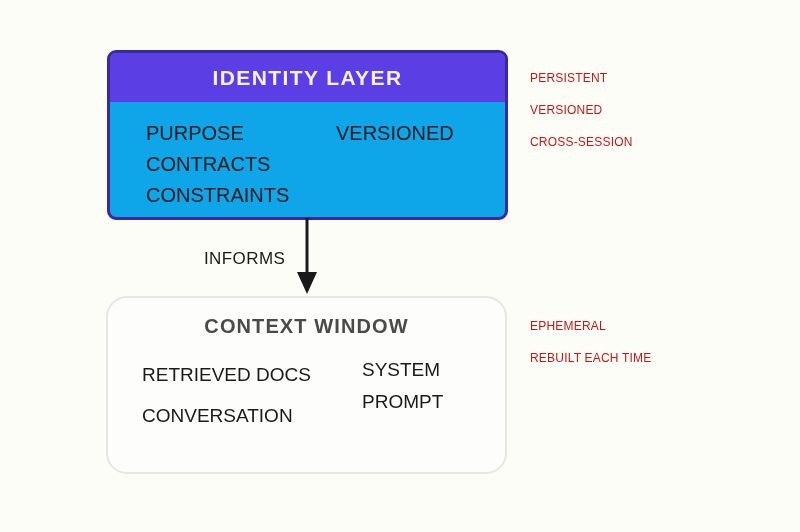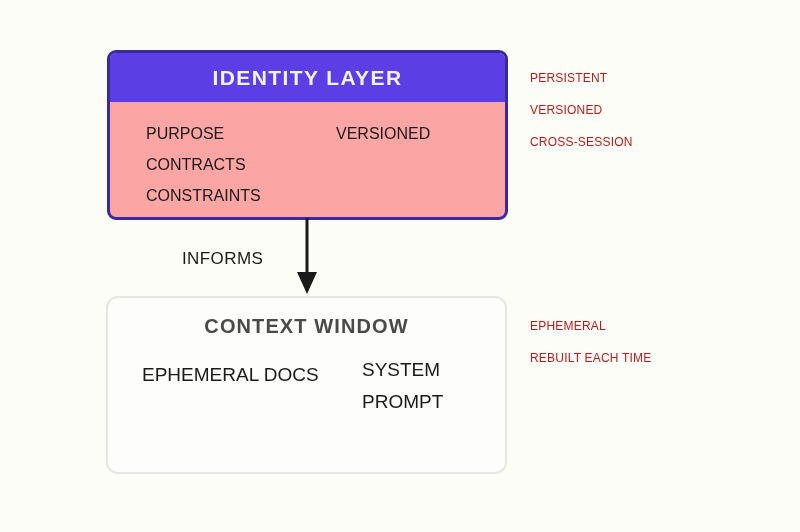--- a/index.html
+++ b/index.html
@@ -23,21 +23,21 @@
   
   .identity-box {
     position: absolute;
     left: 107px;
     top: 50px;
     width: 401px;
     height: 170px;
     box-sizing: border-box;
     border: 3px solid #3a2a9e;
     border-radius: 9px;
-    background: #fca5a5;
+    background: #0ea5e9;
     overflow: hidden;
   }
   .identity-header {
     height: 49px;
     background: #5b3fe4;
     display: flex;
     align-items: center;
     justify-content: center;
   }
   .identity-header-title {
@@ -50,53 +50,53 @@
     position: relative;
     height: calc(100% - 49px);
   }
   .identity-col {
     position: absolute;
     top: 16px;
   }
   .identity-col-left  { left: 36px; }
   .identity-col-right { left: 226px; }
   .identity-item {
-    font-size: 16px;
+    font-size: 20px;
     color: #1a1a1a;
     line-height: 31px;
     white-space: nowrap;
   }
 
   
   .arrow-svg {
     position: absolute;
     left: 290px;
     top: 218px;
     width: 36px;
     height: 78px;
   }
   .informs-label {
     position: absolute;
-    left: 182px;
+    left: 204px;
     top: 249px;
     font-size: 17px;
     color: #1a1a1a;
     letter-spacing: 0.4px;
   }
 
   
   .context-box {
     position: absolute;
     left: 106px;
     top: 296px;
     width: 401px;
     height: 178px;
     box-sizing: border-box;
     border: 2px solid #e6e6e2;
-    border-radius: 12px;
+    border-radius: 21px;
     background: #fdfdfb;
     overflow: hidden;
   }
   .context-title {
     text-align: center;
     margin-top: 17px;
     font-size: 20px;
     font-weight: bold;
     color: #4a4a4a;
     letter-spacing: 1.1px;
@@ -161,21 +161,22 @@
 
   <svg class="arrow-svg" viewBox="0 0 36 78">
     <line x1="17" y1="0" x2="17" y2="58" stroke="#1a1a1a" stroke-width="3"></line>
     <polygon points="17,76 7,54 27,54" fill="#1a1a1a"></polygon>
   </svg>
 
   <div class="context-box">
     <div class="context-title">CONTEXT WINDOW</div>
     <div class="context-body">
       <div class="context-col context-col-left">
-        <div class="context-item">EPHEMERAL DOCS</div>
+        <div class="context-item">RETRIEVED DOCS</div>
+        <div class="context-item">CONVERSATION</div>
       </div>
       <div class="context-col context-col-right">
         <div class="context-item wrap">SYSTEM PROMPT</div>
       </div>
     </div>
   </div>
 
   <div class="annotation annotation-top">
     <div class="annotation-line">PERSISTENT</div>
     <div class="annotation-line">VERSIONED</div>

